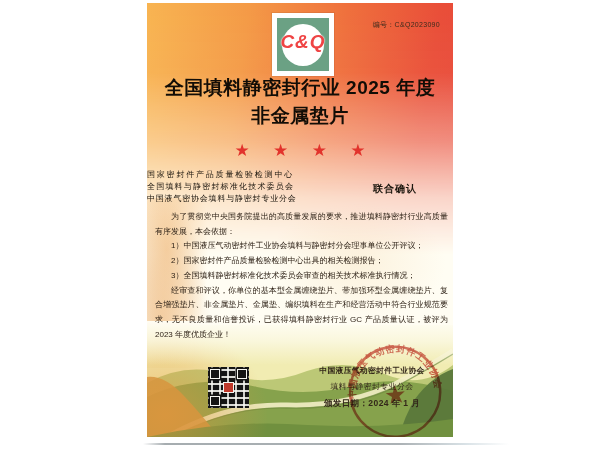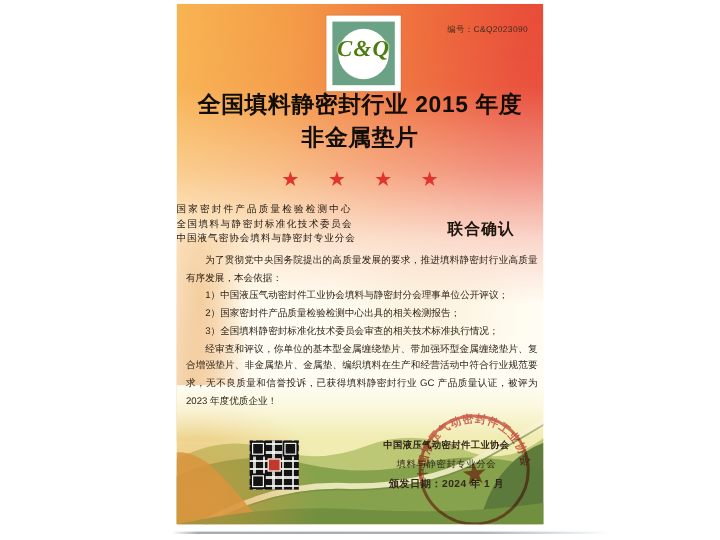--- a/index.html
+++ b/index.html
@@ -26,38 +26,38 @@
   .land-warm{position:absolute;left:0;bottom:0;width:120px;height:110px;
     background:radial-gradient(ellipse at 15% 80%,rgba(233,150,60,.55),rgba(233,150,60,0) 72%);}
 
   
   .logo{position:absolute;left:125px;top:10px;width:62px;height:63px;background:#ffffff;
     box-shadow:0 0 0 1px rgba(0,0,0,.06);}
   .logo-green{position:absolute;left:5px;top:5px;right:5px;bottom:5px;background:#6ba184;}
   .logo-circle{position:absolute;left:50%;top:50%;width:42px;height:42px;margin:-21px 0 0 -21px;
     background:#ffffff;border-radius:50%;}
   .logo-text{position:absolute;left:0;right:0;top:18px;text-align:center;
-    font-family:Liberation Serif, serif;font-style:italic;font-weight:bold;
-    font-size:19px;color:#4d7c0f;letter-spacing:1px;
+    font-family:Liberation Sans, sans-serif;font-style:italic;font-weight:bold;
+    font-size:19px;color:#ef4444;letter-spacing:1px;
     text-shadow:0 0 1px #ffffff,0 0 2px #ffffff;}
 
   
   .serial{position:absolute;top:17px;right:13px;font-size:7px;color:#3d2b1c;letter-spacing:.3px;}
   .title{position:absolute;left:0;top:71px;width:306px;text-align:center;
     font-weight:bold;color:#120d06;font-size:19px;line-height:27.5px;letter-spacing:.5px;}
   .stars{position:absolute;left:0;top:137px;width:306px;text-align:center;
     color:#e2332c;font-size:17px;letter-spacing:9px;text-indent:9px;
     font-family:"DejaVu Sans",sans-serif;}
 
   .issuers{position:absolute;left:0;top:166px;width:306px;text-align:left;
     font-size:8px;font-weight:normal;color:#1c160e;line-height:12px;}
   .issuers .l1{letter-spacing:1.8px;}
   .issuers .l2{letter-spacing:1.2px;}
   .issuers .l3{letter-spacing:.8px;}
-  .joint{position:absolute;left:226px;top:179px;font-size:13px;font-weight:bold;color:#1c160e;letter-spacing:1px;}
+  .joint{position:absolute;left:226px;top:179px;font-size:10px;font-weight:bold;color:#1c160e;letter-spacing:1px;}
 
   
   .bodytext{position:absolute;left:8px;top:207px;width:293px;font-size:8px;line-height:14.7px;
     color:#2e2217;text-align:justify;}
   .recipient{font-weight:bold;font-size:8.5px;letter-spacing:.2px;}
   .bodytext p{margin:0;text-indent:16px;}
   .item{padding-left:16px;}
 
   
   .signblock{position:absolute;left:145px;top:360px;width:160px;text-align:center;color:#33271a;}
@@ -112,21 +112,21 @@
       <div class="logo-green"></div>
       <div class="logo-circle"></div>
       <div class="logo-text">C&amp;Q</div>
     </div>
 
     <div class="serial">
       <span>编号：</span><span>C&amp;Q2023090</span>
     </div>
 
     <div class="title">
-      <div>全国填料静密封行业 2015 年度</div>
+      <div>全国填料静密封行业 2025 年度</div>
       <div>非金属垫片</div>
     </div>
 
     <div class="stars">★ ★ ★ ★</div>
 
     <div class="issuers">
       <div class="l1">国家密封件产品质量检验检测中心</div>
       <div class="l2">全国填料与静密封标准化技术委员会</div>
       <div class="l3">中国液气密协会填料与静密封专业分会</div>
     </div>

